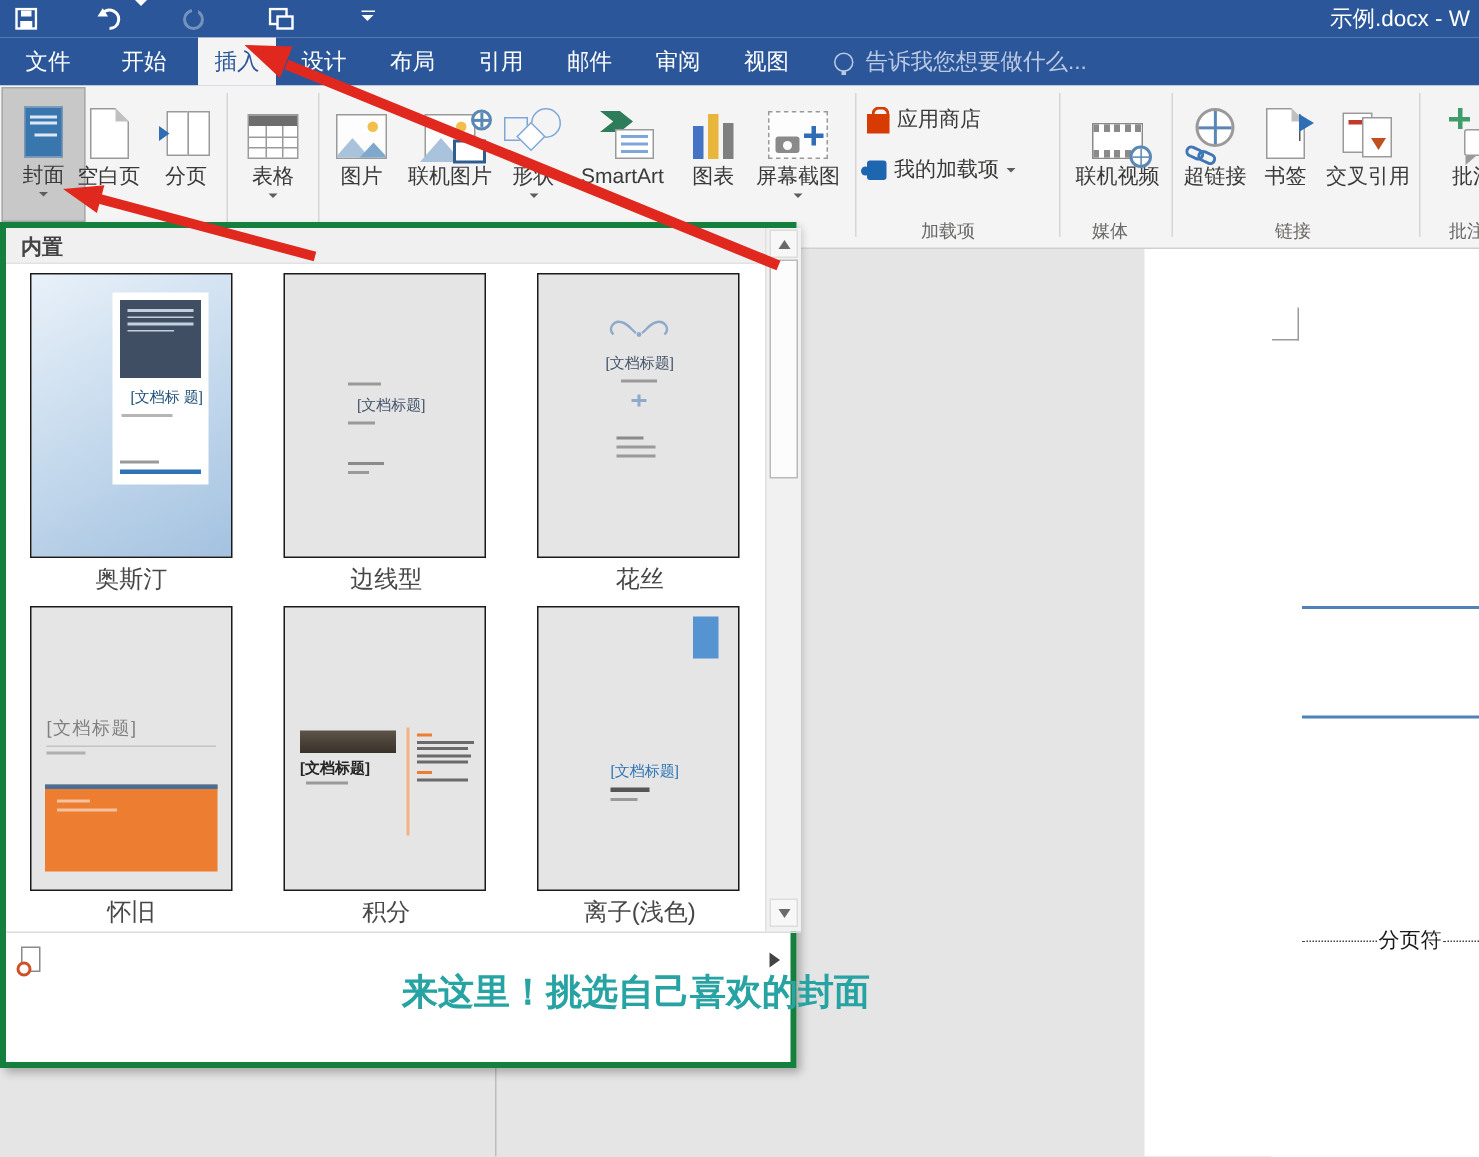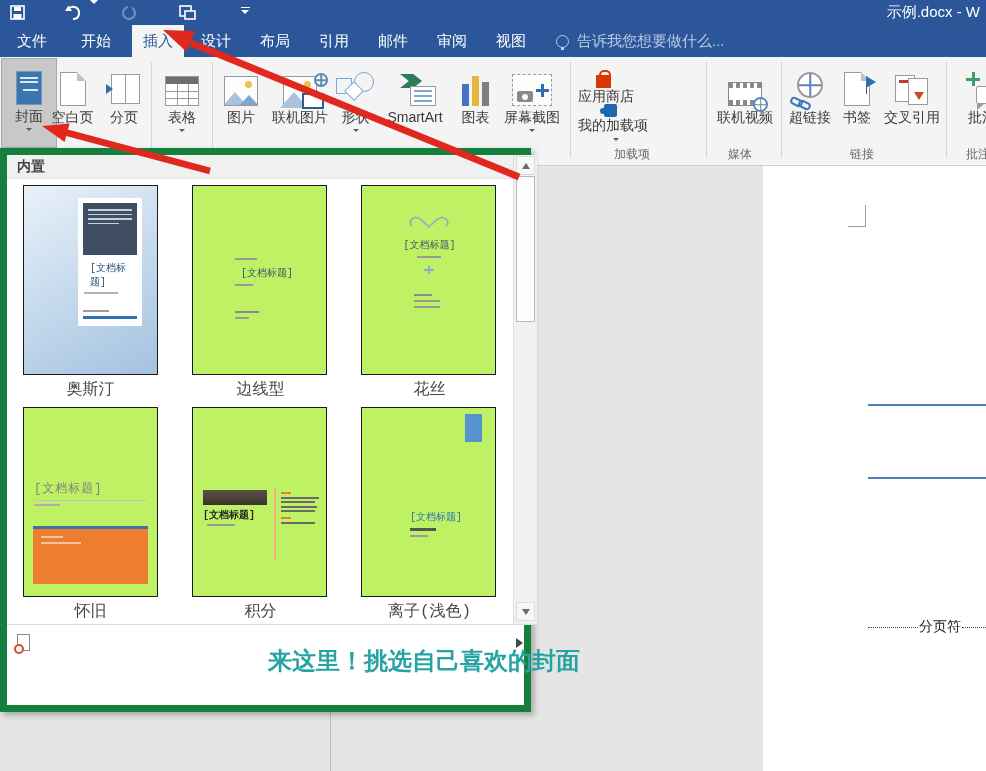--- a/index.html
+++ b/index.html
@@ -25,21 +25,21 @@
   .bulb:after { content:""; position:absolute; left:3.5px; top:11px; width:3px; height:3px; background:#bcc9e2; }
 
   
   .ribbon { position:absolute; left:0; top:57px; width:986px; height:109px; background:#f4f4f4; border-bottom:1px solid #d2d0ce; }
   .rsep { position:absolute; top:5px; width:1px; height:96px; background:#d8d6d4; }
   .rbtn { position:absolute; top:3px; height:88px; display:flex; flex-direction:column; align-items:center; color:#3b3a39; font-size:14px; }
   .rbtn .icn { height:46px; display:flex; align-items:flex-end; justify-content:center; padding-top:6px; }
   .rbtn .lbl { margin-top:3px; line-height:16px; white-space:nowrap; }
   .rbtn .caret { width:0; height:0; border:3.5px solid transparent; border-top-color:#5f5d5b; margin-top:4px; }
   .rbtn.pressed { background:#c8c8c8; border:1px solid #a9a9a9; top:1px; height:90px; }
-  .sbtn { position:absolute; display:flex; align-items:center; font-size:14px; color:#3b3a39; white-space:nowrap;flex-direction:column; }
+  .sbtn { position:absolute; display:flex; align-items:center; font-size:14px; color:#3b3a39; white-space:nowrap; }
   .sbtn .sic { margin-right:5px; display:flex; }
   .scaret { width:0;height:0;border:3.5px solid transparent;border-top-color:#5f5d5b;margin-left:5px;margin-top:3px; }
   .grplbl { position:absolute; top:89px; font-size:12px; color:#6a6866; white-space:nowrap; }
 
   
   .page-ic { width:26px; height:34px; background:#fff; border:1px solid #9a9a9a; position:relative; }
   .fold:before { content:""; position:absolute; right:-1px; top:-1px; width:0; height:0; border-style:solid; border-width:0 9px 9px 0; border-color:transparent #f4f4f4 #c0c0c0 transparent; }
   .cover-ic { width:26px; height:34px; border:1px solid #7c97b5; background:#3a76ae; position:relative; }
   .cover-ic i { position:absolute; left:3px; right:3px; height:2px; background:#dce8f3; }
   .tbl-ic { width:34px; height:30px; border:1px solid #9a9a9a; background:#fff; position:relative; }
@@ -101,24 +101,24 @@
   .docpage { position:absolute; left:763px; top:0; width:223px; height:605px; background:#fff; }
   .cornermark { position:absolute; left:85px; top:39px; width:18px; height:22px; border-right:1px solid #9a9a9a; border-bottom:1px solid #9a9a9a; }
   .blueline { position:absolute; left:105px; width:118px; height:2px; background:#4e82b9; }
   .pagebreak { position:absolute; left:105px; top:452px; width:118px; display:flex; align-items:center; }
   .pagebreak .dots { border-bottom:1.5px dotted #444; height:1px; }
   .pagebreak .d1 { width:50px; } .pagebreak .d2 { flex:1; }
   .pagebreak .pbt { font-size:14px; color:#1a1a1a; padding:0 1px; white-space:nowrap; }
   .pageedge { position:absolute; left:330px; top:546px; width:1px; height:59px; background:#bdbdbd; }
 
   
-  .dropdown { position:absolute; left:0; top:148px; width:531px; height:564px; background:#fff; border:7px solid #15803d; box-shadow:3px 3px 6px rgba(0,0,0,.28); z-index:40;font-family:Liberation Mono, monospace; }
+  .dropdown { position:absolute; left:0; top:148px; width:531px; height:564px; background:#fff; border:4px solid #15803d; box-shadow:3px 3px 6px rgba(0,0,0,.28); z-index:40; }
   .dd-header { position:absolute; left:0; top:0; width:506px; height:24px; background:#f0f0f0; border-bottom:1px solid #e2e2e2; font-size:14px; font-weight:bold; color:#444; line-height:24px; padding-left:10px; }
   .cell-lbl { position:absolute; width:135px; text-align:center; font-size:16px; color:#474747; }
-  .thumb { position:absolute; width:135px; height:190px; background:#bef264; border:1.5px solid #1a1a1a; overflow:hidden; }
+  .thumb { position:absolute; width:135px; height:190px; background:#e5e5e5; border:1.5px solid #1a1a1a; overflow:hidden; }
   
   .austin { background:linear-gradient(150deg,#e9f1f9 0%,#c9dcee 45%,#a3c2e0 100%); }
   .austin .strip { position:absolute; left:54px; top:12px; width:64px; height:128px; background:#fff; }
   .austin .dk { margin:5px; height:52px; background:#3f4e63; padding:6px 5px 0; }
   .austin .dk i { display:block; height:1.5px; background:#c3cfdd; margin-bottom:3px; }
   .austin .ttl { font-size:10px; color:#1f4e79; padding:2px 3px 0 12px; line-height:1.35; }
   .austin .sub { width:34px; height:2px; background:#b5b5b5; margin:3px 0 0 6px; }
   .austin .bline { position:absolute; left:5px; right:5px; bottom:7px; height:3px; background:#2e74b5; }
   .austin .bsub { position:absolute; left:5px; bottom:14px; width:26px; height:2px; background:#9a9a9a; }
   

